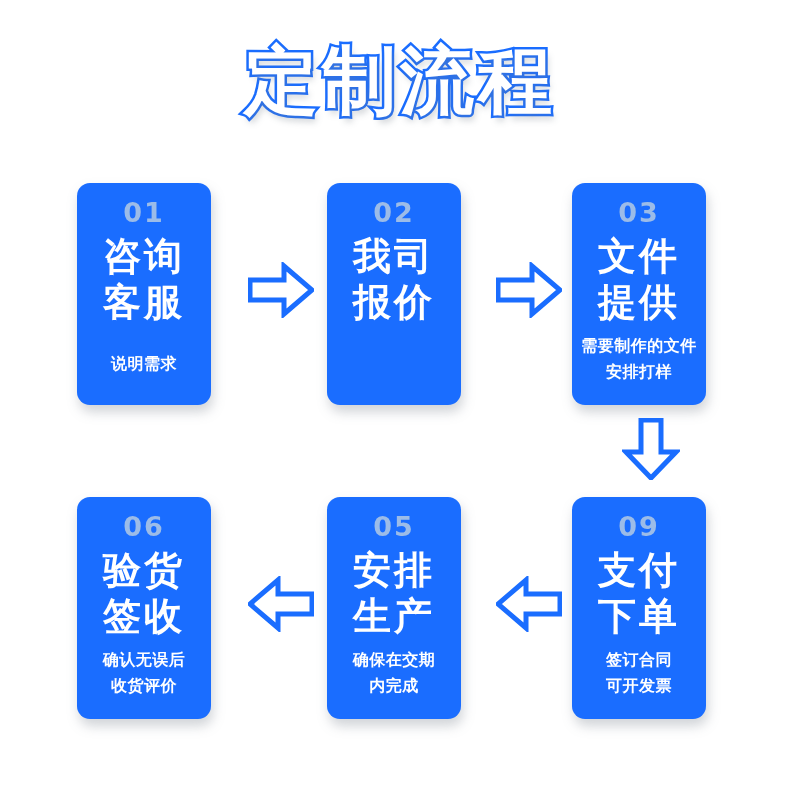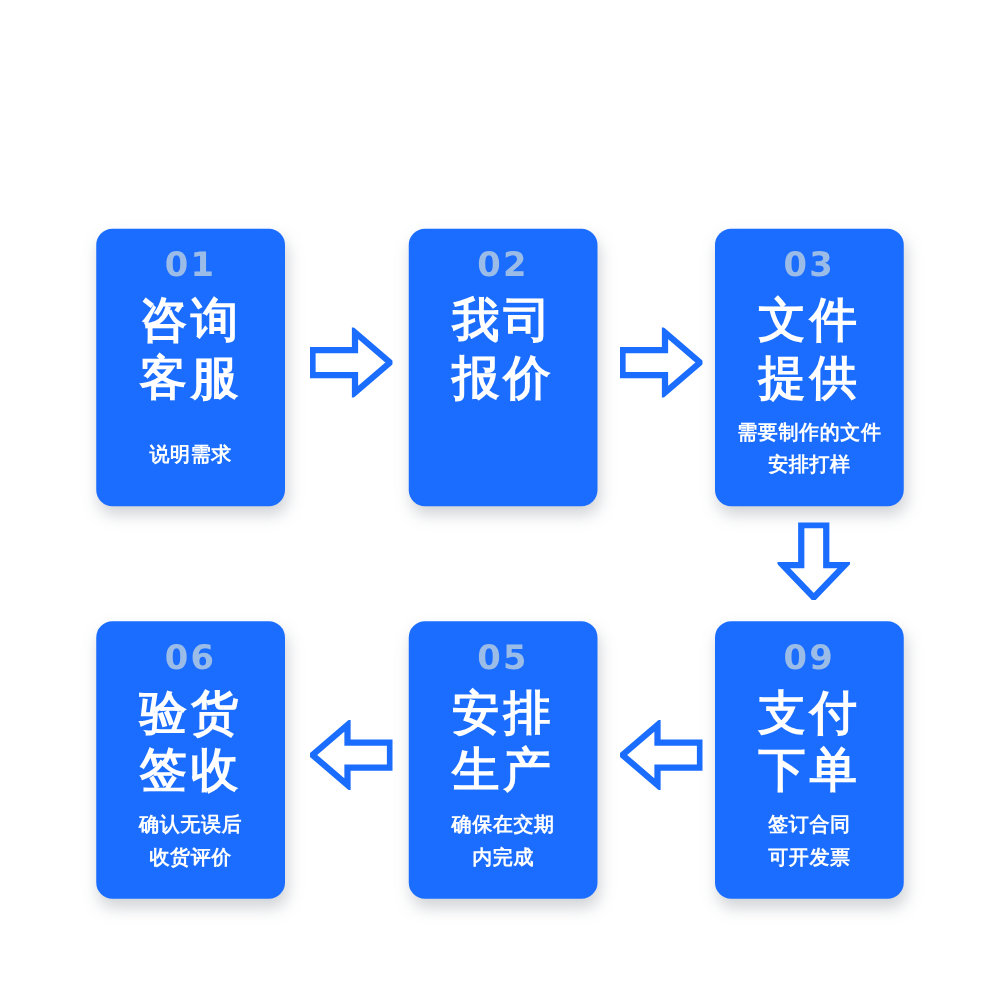--- a/index.html
+++ b/index.html
@@ -40,21 +40,21 @@
     color: #ffffff;
     -webkit-text-stroke: 5px #1a6dff;
     paint-order: stroke fill;
     text-shadow: 3px 6px 6px rgba(120,128,140,0.30);
     font-family: "DejaVu Sans", "Liberation Sans", sans-serif;
   }
 
   
   .card {
     position: absolute;
-    width: 151px;
+    width: 134px;
     height: 222px;
     background: #1a6dff;
     border-radius: 13px;
     box-shadow: 2px 7px 12px rgba(120,128,140,0.34);
     box-sizing: border-box;
     padding: 14px 6px 12px 6px;
     display: flex;
     flex-direction: column;
     align-items: center;
   }
@@ -108,20 +108,23 @@
   #arrow-2 { left: 496px; top: 262px; width: 66px; height: 56px; }
   #arrow-3 { left: 622px; top: 418px; width: 58px; height: 62px; }
   #arrow-4 { left: 496px; top: 576px; width: 66px; height: 56px; }
   #arrow-5 { left: 248px; top: 576px; width: 66px; height: 56px; }
 </style>
 </head>
 <body>
 
 <div class="canvas">
 
+  <div class="title-wrap">
+    <span class="title">定制流程</span>
+  </div>
 
   <div class="card" id="card-1">
     <div class="card-num">01</div>
     <div class="card-title">
       <span>咨询</span>
       <span>客服</span>
     </div>
     <div class="card-sub sub-one">
       <span>说明需求</span>
     </div>

